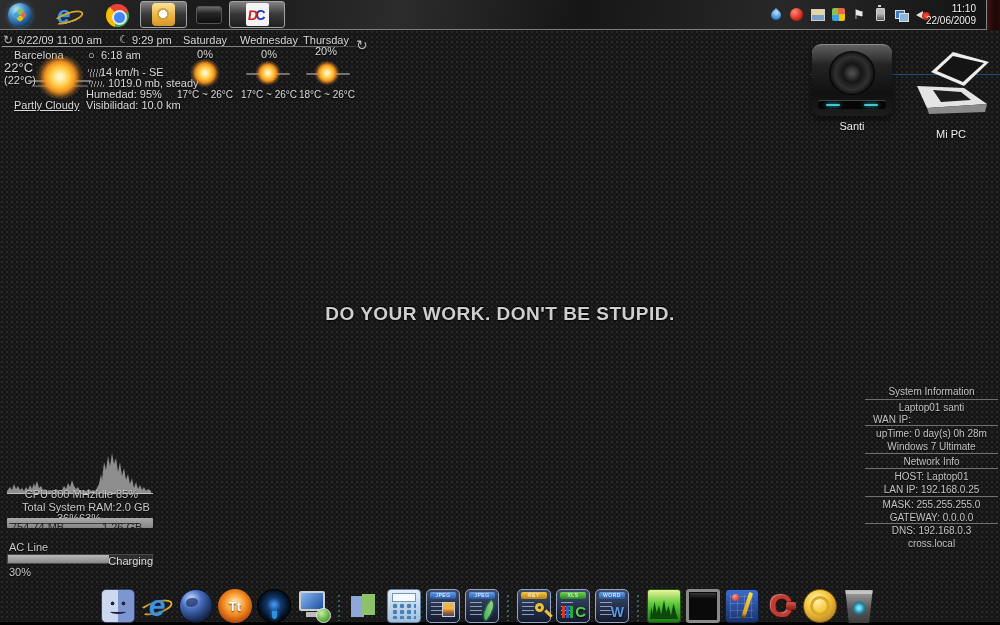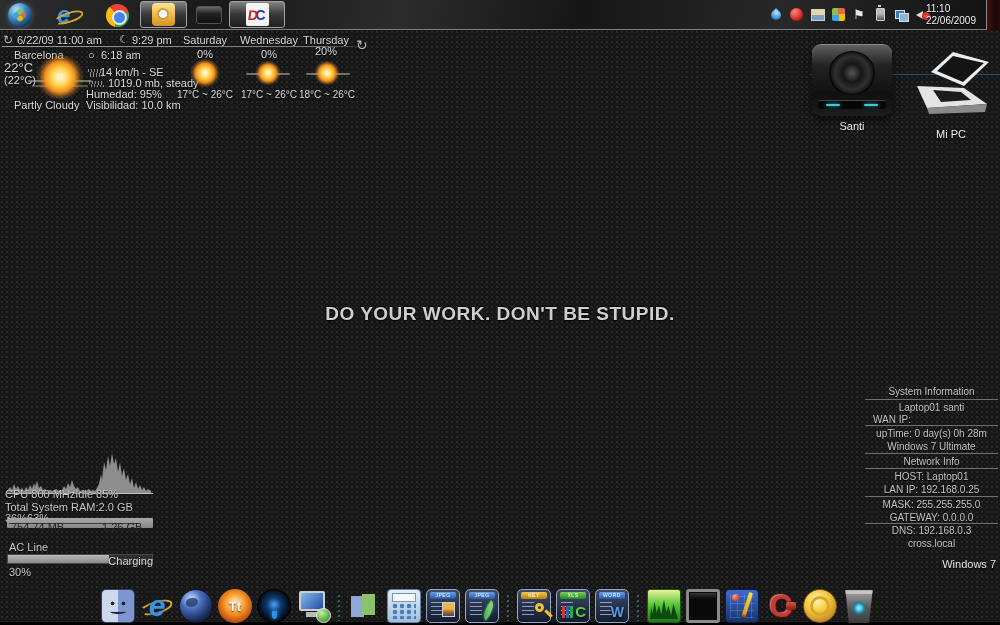--- a/index.html
+++ b/index.html
@@ -61,21 +61,21 @@
   .ti-photo { width:14px; height:12px; margin-top:1px; border:1px solid #cfcfcf; background:linear-gradient(180deg,#e8d6a0 55%,#7aa0c8 55%); }
   .ti-grid { width:13px; height:13px; border-radius:2px; background:conic-gradient(#e8694a 0 90deg,#f2c500 90deg 180deg,#3aa3e0 180deg 270deg,#8bc34a 270deg 360deg); }
   .ti-flag { font-size:13px; color:#e8e8e8; line-height:14px; }
   .ti-batt { width:9px; height:13px; margin:0 2px; border:1px solid #d0d0d0; border-radius:1px; background:linear-gradient(180deg,#bbb 40%,#555); }
   .ti-batt::after { content:""; position:absolute; top:-3px; left:4px; width:3px; height:2px; background:#d0d0d0; }
   .ti-net { width:14px; height:13px; }
   .ti-net::before { content:""; position:absolute; left:0; top:1px; width:8px; height:7px; border:1px solid #ddd; background:#3a7ab8; }
   .ti-net::after { content:""; position:absolute; right:0; bottom:0; width:8px; height:7px; border:1px solid #ddd; background:#8ab4dd; }
   .ti-vol::before { content:""; position:absolute; left:0; top:3px; border-top:4px solid transparent; border-bottom:4px solid transparent; border-right:7px solid #e0e0e0; }
   .ti-vol::after { content:""; position:absolute; right:0; top:4px; width:8px; height:8px; border-radius:50%; background:radial-gradient(circle,#ff5040,#b01408); }
-  .clock { position:absolute; right:24px; top:3px; color:#f2f2f2; font-size:10px; line-height:12px; text-shadow:0 1px 1px #000; }
+  .clock { position:absolute; right:24px; top:3px; text-align:right; color:#f2f2f2; font-size:10px; line-height:12px; text-shadow:0 1px 1px #000; }
   .show-desktop { position:absolute; right:0; top:0; width:14px; height:30px; border-left:1px solid #888;
     background:linear-gradient(90deg,#451111,#1c0707 60%,#2a0a0a); }
 
   
   #weather { position:absolute; left:0; top:31px; width:378px; height:86px; font-size:11px; color:#d9d9d9; text-shadow:0 1px 2px #000; }
   #weather .line { position:absolute; top:15px; left:2px; width:370px; height:1px; background:linear-gradient(90deg,#999,#777 85%,transparent); }
   .w-refresh { color:#bbb; font-size:12px; }
   .sun-glow { border-radius:50%; background:radial-gradient(circle at 50% 50%, #fff3c0 8%, #ffc83e 30%, #f09020 46%, rgba(240,144,32,.25) 62%, transparent 75%); }
   .cloud-streak { position:absolute; height:2px; border-radius:2px; background:rgba(190,190,190,.55); }
   .dash-ic { background:repeating-linear-gradient(100deg,#aaa 0 1px,transparent 1px 3px); opacity:.8; }
@@ -91,21 +91,21 @@
     background:radial-gradient(circle,#4a4a4a 6%,#161616 30%,#303030 55%,#0b0b0b 75%); border:1px solid #050505; }
   .drive-gfx .slitbar { position:absolute; bottom:7px; left:6px; right:6px; height:9px; border-radius:3px; background:#060606; border-top:1px solid #444; }
   .drive-gfx .slit { position:absolute; width:14px; height:2px; background:#3ec8d8; box-shadow:0 0 4px #3ec8d8; border-radius:1px; }
 
   
   .wall-text { position:absolute; top:303px; left:0; right:0; text-align:center; font-size:19px; font-weight:bold;
     letter-spacing:.5px; color:#cfcfcf; text-shadow:0 -1px 0 #000, 0 1px 2px #000; }
 
   
   #cpu { position:absolute; left:5px; top:450px; width:150px; font-size:11px; color:#c9c9c9; text-shadow:0 1px 1px #000; }
-  #cpu .row { position:absolute; left:0; right:4px; display:flex; justify-content:flex-start; }
+  #cpu .row { position:absolute; left:16px; right:4px; display:flex; justify-content:center; }
   .ram-bar { position:absolute; top:68px; left:2px; width:146px; height:10px;
     background:linear-gradient(180deg,#a8a8a8,#858585); border-radius:1px; }
   .ram-bar .strike { position:absolute; top:5px; left:2px; width:130px; height:1px; background:#3c3c3c; }
   .ram-bar span { position:absolute; top:4px; font-size:11px; line-height:10px; color:#222; text-shadow:none; }
   .batt-bar { position:absolute; top:104px; left:2px; width:146px; height:10px; background:#2e2e2e; border:1px solid #4a4a4a; }
   .batt-bar .fill { height:100%; width:70%; background:linear-gradient(180deg,#b8b8b8,#8a8a8a); }
   .charging { position:absolute; top:105px; right:2px; font-size:11px; color:#dcdcdc; }
 
   
   #sysinfo { position:absolute; left:865px; top:383px; width:133px; font-size:10px; color:#c4c4c4; text-shadow:0 1px 1px #000; }
@@ -249,21 +249,21 @@
 
   <div class="cloud-streak" style="left:28px;top:49px;width:64px;"></div>
   <div class="cloud-streak" style="left:32px;top:54px;width:56px;opacity:.6;"></div>
   <div class="abs sun-glow" style="left:36px;top:24px;width:48px;height:44px;"></div>
 
   <div class="abs dash-ic" style="left:88px;top:38px;width:17px;height:8px;"></div>
   <span class="abs" style="left:100px;top:35px;">14 km/h - SE</span>
   <div class="abs dash-ic" style="left:89px;top:50px;width:15px;height:6px;"></div>
   <span class="abs" style="left:108px;top:46px;">1019.0 mb, steady</span>
   <span class="abs" style="left:86px;top:57px;">Humedad: 95%</span>
-  <span class="abs" style="left:14px;top:68px;">Partly Cloudy</span>
+  <span class="abs" style="left:14px;top:68px;text-decoration:underline;">Partly Cloudy</span>
   <span class="abs" style="left:86px;top:68px;">Visibilidad: 10.0 km</span>
 
   <span class="abs fc-col" style="left:178px;top:17px;width:54px;">0%</span>
   <span class="abs fc-col" style="left:238px;top:17px;width:62px;">0%</span>
   <span class="abs fc-col" style="left:300px;top:14px;width:52px;">20%</span>
 
   <div class="abs sun-glow" style="left:190px;top:28px;width:30px;height:28px;"></div>
   <div class="cloud-streak" style="left:246px;top:42px;width:44px;"></div>
   <div class="abs sun-glow" style="left:255px;top:30px;width:26px;height:24px;"></div>
   <div class="cloud-streak" style="left:306px;top:42px;width:44px;"></div>
@@ -344,21 +344,20 @@
   <div class="r" style="top:101px;">LAN IP: 192.168.0.25</div>
   <div class="hr" style="top:113px;"></div>
   <div class="r" style="top:116px;">MASK: 255.255.255.0</div>
   <div class="r" style="top:129px;">GATEWAY: 0.0.0.0</div>
   <div class="hr" style="top:140px;"></div>
   <div class="r" style="top:142px;">DNS: 192.168.0.3</div>
   <div class="r" style="top:155px;">cross.local</div>
 </div>
 
 <div id="watermark">
-  <div>Windows 7</div>
 </div>
 
 <div id="dock">
   <div class="dk dk-finder"></div>
   <div class="dk dk-ie">
       <span class="ring"></span>
       <span class="e">e</span>
     </div>
   <div class="dk dk-globe"></div>
   <div class="dk dk-flame">

